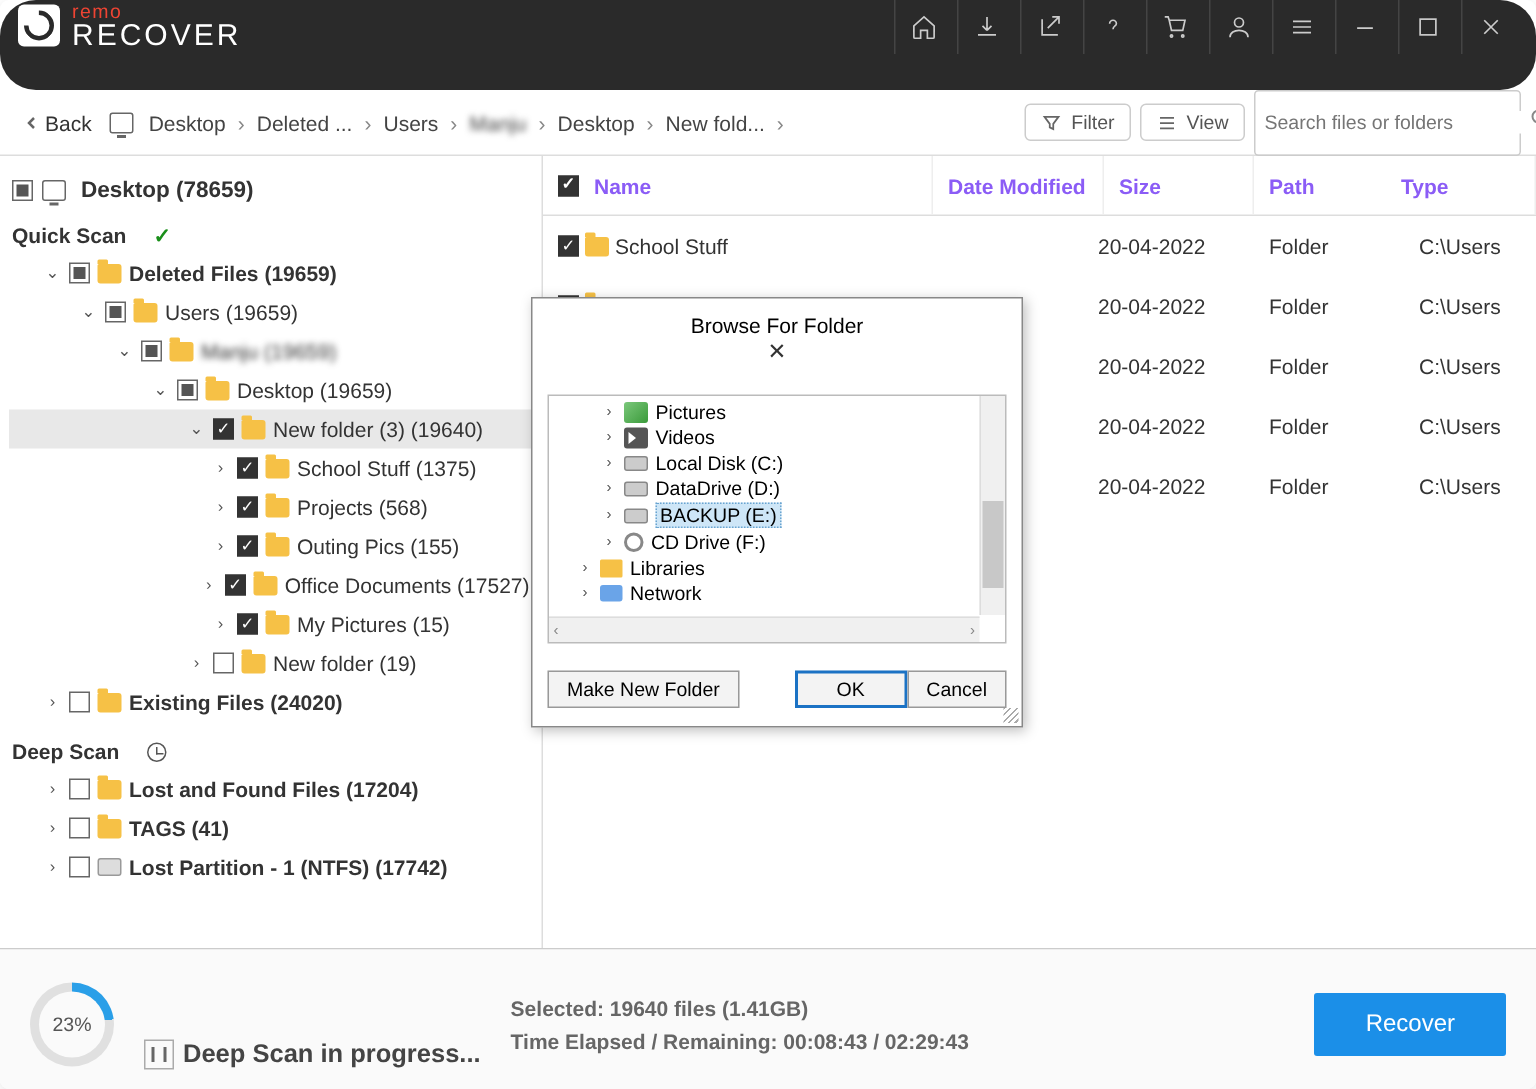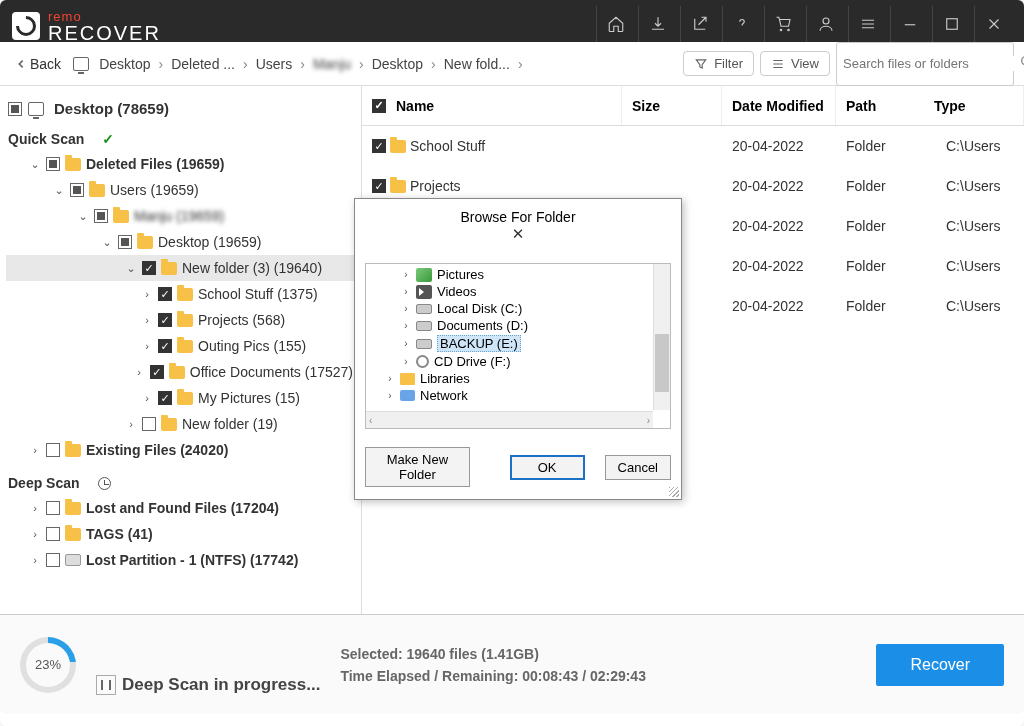--- a/index.html
+++ b/index.html
@@ -1,19 +1,19 @@
 <!DOCTYPE html>
 <html><head>
 <meta charset="utf-8">
 <style>
 * { box-sizing: border-box; margin: 0; padding: 0; font-family: "Segoe UI", Arial, sans-serif; }
 body { width: 1024px; height: 726px; overflow: hidden; background: #fff; position: relative; border-radius: 6px; box-shadow: 0 2px 8px rgba(0,0,0,0.1); }
 
 
-.titlebar { height: 42px; background: #2a2a2a; display: flex; align-items: flex-end; padding: 0 12px; }
+.titlebar { height: 60px; background: #2a2a2a; display: flex; align-items: flex-start; padding: 0 12px; border-radius: 24px; }
 .logo { display: flex; align-items: center; color: #fff; }
 .logo-icon { width: 28px; height: 28px; background: #fff; border-radius: 4px; margin-right: 8px; position: relative; }
 .logo-icon::before { content: ""; position: absolute; width: 14px; height: 14px; border: 3px solid #2a2a2a; border-radius: 50%; top: 4px; left: 4px; border-top-color: transparent; transform: rotate(-45deg); }
 .logo-text { font-size: 13px; font-weight: 300; letter-spacing: 1px; }
 .logo-text .brand { color: #e43; font-weight: 500; }
 .logo-text .prod { color: #fff; font-size: 20px; font-weight: 400; letter-spacing: 2px; display: block; line-height: 18px; }
 .titlebar-spacer { flex: 1; }
 .titlebar-btns { display: flex; gap: 4px; }
 .titlebar-btn { width: 38px; height: 36px; display: flex; align-items: center; justify-content: center; color: #ccc; cursor: pointer; border-left: 1px solid #444; }
 .titlebar-btn svg { width: 18px; height: 18px; stroke: #ccc; fill: none; stroke-width: 1.5; }
@@ -52,21 +52,21 @@
 .cb.mixed::after { content: ""; width: 8px; height: 8px; background: #555; }
 .folder-ic { width: 16px; height: 13px; background: #f6c146; border-radius: 1px 2px 2px 2px; position: relative; flex-shrink: 0; }
 .folder-ic::before { content: ""; position: absolute; top: -3px; left: 0; width: 7px; height: 3px; background: #f6c146; border-radius: 1px 1px 0 0; }
 .drive-ic { width: 16px; height: 12px; background: #ddd; border: 1px solid #999; border-radius: 2px; flex-shrink: 0; }
 .ind { display: inline-block; }
 .i1 { width: 16px; } .i2 { width: 40px; } .i3 { width: 64px; } .i4 { width: 88px; } .i5 { width: 112px; } .i6 { width: 128px; }
 .bold { font-weight: 600; }
 .blur { filter: blur(2px); }
 
 
-.table-hdr { display: flex; height: 40px; border-bottom: 1px solid #ddd; align-items: flex-start; font-weight: 600; font-size: 14px; color: #000000; }
+.table-hdr { display: flex; height: 40px; border-bottom: 1px solid #ddd; align-items: flex-start; font-weight: 600; font-size: 14px; color: #8b5cf6; }
 .th { padding: 0 10px; border-right: 1px solid #eee; height: 100%; display: flex; align-items: center; }
 .th.name { flex: 0 0 260px; gap: 10px; }
 .th.size { flex: 0 0 100px; }
 .th.date { flex: 0 0 114px; }
 .th.type { flex: 0 0 100px; }
 .th.path { flex: 1; border-right: none; }
 .rows { flex: 1; overflow: hidden; }
 .row { display: flex; align-items: center; height: 40px; font-size: 14px; color: #333; }
 .td { padding: 0 10px; }
 .td.name { flex: 0 0 260px; display: flex; align-items: center; gap: 4px; }
@@ -102,21 +102,21 @@
 .dicon.pic { background: linear-gradient(135deg,#7bc87b,#3a9a3a); border-radius: 2px; }
 .dicon.vid { background: #555; border-radius: 2px; position: relative; }
 .dicon.vid::after { content: ""; position: absolute; left: 3px; top: 3px; border-left: 5px solid #fff; border-top: 4px solid transparent; border-bottom: 4px solid transparent; }
 .dicon.disk { background: #ccc; border: 1px solid #888; border-radius: 2px; height: 10px; }
 .dicon.cd { border: 2px solid #888; border-radius: 50%; width: 13px; height: 13px; }
 .dicon.lib { background: #f6c146; border-radius: 1px; width: 15px; height: 12px; }
 .dicon.net { background: #6aa4e8; border-radius: 2px; width: 15px; height: 11px; }
 .dscroll { position: absolute; right: 0; top: 0; bottom: 18px; width: 17px; background: #f0f0f0; border-left: 1px solid #ddd; }
 .dscroll-thumb { position: absolute; left: 1px; right: 1px; top: 70px; height: 58px; background: #c8c8c8; }
 .dscroll-h { position: absolute; left: 0; right: 17px; bottom: 0; height: 17px; background: #f0f0f0; border-top: 1px solid #ddd; display:flex; align-items:center; justify-content:space-between; padding: 0 3px; color:#888; font-size:10px;}
-.dialog-btns { display: flex; gap: 20px; padding: 8px 10px 12px; align-items: center; }
+.dialog-btns { display: flex; gap: 0; padding: 8px 10px 12px; align-items: center; }
 .dlg-btn { border: 1px solid #999; background: #f3f3f3; padding: 4px 12px; font-size: 13px; cursor: pointer; }
 .dlg-btn.primary { border: 2px solid #1b72c4; padding: 3px 26px; }
 .dialog .resize { position: absolute; right: 2px; bottom: 2px; width: 10px; height: 10px; background: repeating-linear-gradient(135deg,#aaa 0 1px,transparent 1px 3px); }
 
 svg.chev { width: 10px; height: 10px; stroke: #666; fill: none; stroke-width: 2; }
 </style>
 </head>
 <body>
 
 <div class="titlebar">
@@ -352,22 +352,22 @@
         <span class="bold">Lost Partition - 1 (NTFS) (17742)</span>
       </div>
   </div>
 
   <div class="content">
     <div class="table-hdr">
       <div class="th name">
           <span class="cb checked"></span>
           <span>Name</span>
         </div>
+      <div class="th date">Date Modified</div>
       <div class="th size">Size</div>
-      <div class="th date">Date Modified</div>
       <div class="th path">Path</div>
       <div class="th type">Type</div>
     </div>
     <div class="rows">
       <div class="row">
         <div class="td name">
             <span class="cb checked"></span>
             <span class="folder-ic"></span>
             <span>School Stuff</span>
           </div>
@@ -449,21 +449,21 @@
       <div class="drow">
           <span style="width:24px"></span>
           <span class="expander">›</span>
           <span class="dicon disk"></span>
           <span class="label">Local Disk (C:)</span>
         </div>
       <div class="drow">
           <span style="width:24px"></span>
           <span class="expander">›</span>
           <span class="dicon disk"></span>
-          <span class="label">Documents (D:)</span>
+          <span class="label">DataDrive (D:)</span>
         </div>
       <div class="drow sel">
           <span style="width:24px"></span>
           <span class="expander">›</span>
           <span class="dicon disk"></span>
           <span class="label">BACKUP (E:)</span>
         </div>
       <div class="drow">
           <span style="width:24px"></span>
           <span class="expander">›</span>

